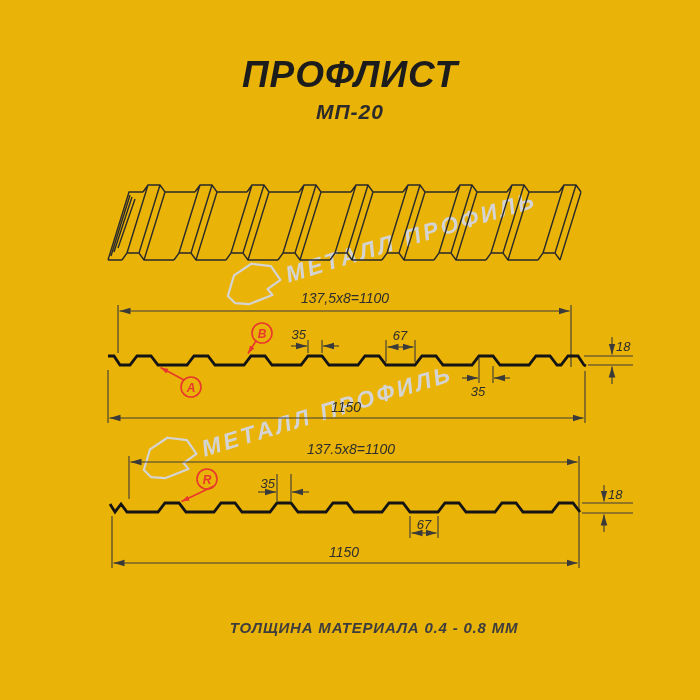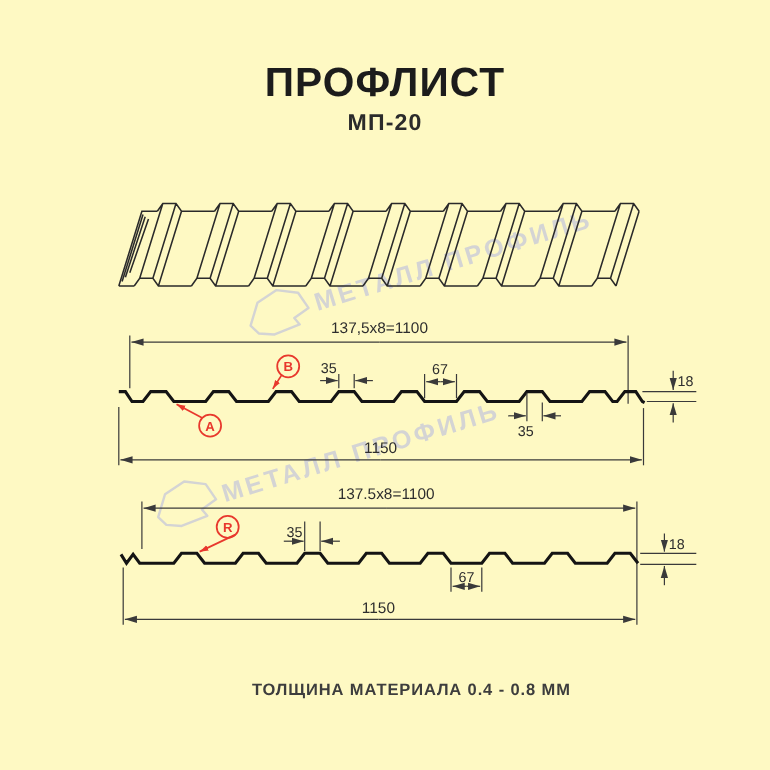--- a/index.html
+++ b/index.html
@@ -1,17 +1,17 @@
 <!DOCTYPE html>
 <html><head>
 <meta charset="utf-8">
 <style>
   html,body{margin:0;padding:0;background:#ffffff;}
-  #stage{position:relative;width:700px;height:700px;background:#fef9c3;overflow:hidden;
-         font-family:"Liberation Sans","DejaVu Sans",sans-serif;}
+  #stage{position:relative;width:700px;height:700px;background:#eab308;overflow:hidden;
+         font-family:"Liberation Sans","DejaVu Sans",sans-serif;font-style:italic;}
   .title{position:absolute;top:56px;left:0;width:700px;text-align:center;
          font-size:37px;font-weight:800;letter-spacing:1px;color:#1c1c1c;line-height:1;}
   .subtitle{position:absolute;top:101px;left:0;width:700px;text-align:center;
          font-size:21px;font-weight:600;letter-spacing:1px;color:#2b2b2b;line-height:1;}
   .caption{position:absolute;top:620px;left:0;width:700px;text-align:center;
          font-size:15px;font-weight:600;letter-spacing:0.8px;color:#3d3d3d;line-height:1;padding-left:24px;}
   svg{position:absolute;top:0;left:0;}
   svg text{font-family:"Liberation Sans","DejaVu Sans",sans-serif;fill:#2e2e2e;}
   .dimtxt{font-size:13px;}
   .dimtxt-lg{font-size:14px;}

